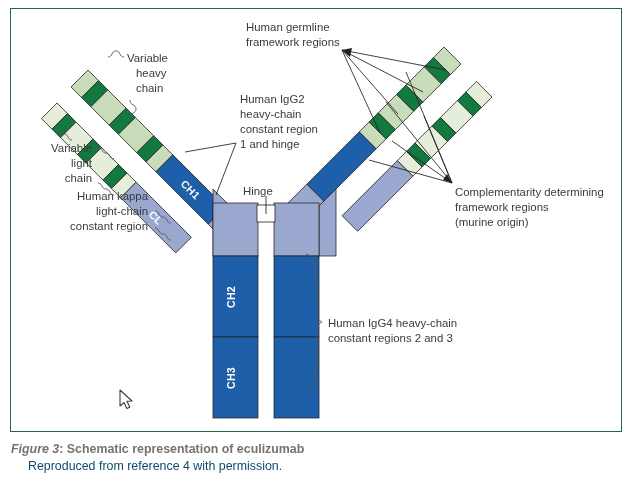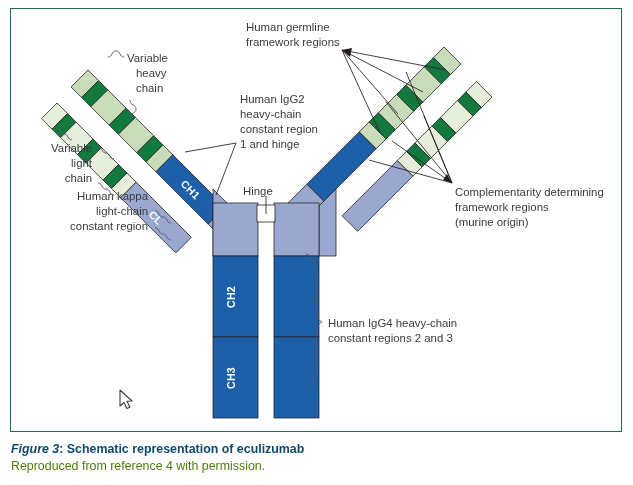--- a/index.html
+++ b/index.html
@@ -14,23 +14,23 @@
     position:absolute;left:10px;top:8px;width:612px;height:424px;
     border:1.2px solid #1d6b50;background:#ffffff;box-sizing:border-box;
   }
 
   #diagram{position:absolute;left:0;top:0;width:633px;height:440px;}
 
   .caption-wrap{
     position:absolute;left:11px;top:441px;width:600px;
     line-height:1.32;
   }
-  .cap-line1{font-size:12.4px;font-weight:bold;color:#0c4a6e;}
+  .cap-line1{font-size:12.4px;font-weight:bold;color:#737373;}
   .cap-line1 .fig-word{font-style:italic;}
-  .cap-line2{font-size:12.4px;font-weight:normal;color:#4d7c0f;margin-top:1px;}
+  .cap-line2{font-size:12.4px;font-weight:normal;color:#0c4a6e;margin-top:1px;margin-left:17px;}
 
   
   .lbl{font-family:"Liberation Sans", sans-serif;font-size:11.4px;fill:#3a3a40;}
   .lbl-r{text-anchor:end;}
   .blk-lbl{font-family:"Liberation Sans", sans-serif;font-size:10.6px;font-weight:bold;fill:#ffffff;letter-spacing:0.3px;}
   .leader{stroke:#231f20;stroke-width:0.85;fill:none;}
   .brace{stroke:#58585f;stroke-width:0.9;fill:none;}
   .seg{stroke:#231f20;stroke-width:0.75;}
   .cursor-shape{fill:#ffffff;stroke:#3c3c43;stroke-width:1.1;stroke-linejoin:round;}
 </style>

